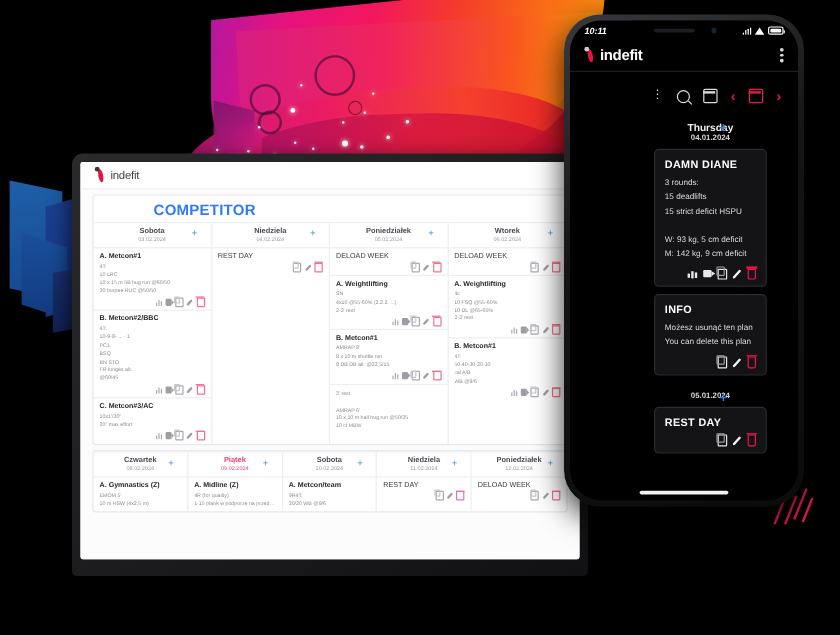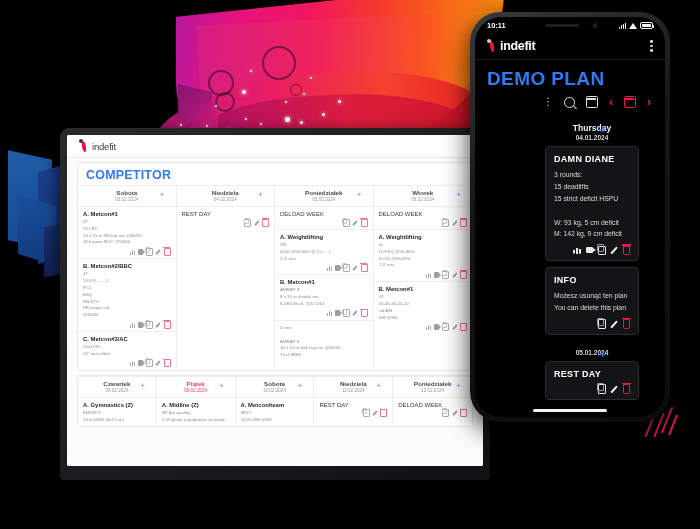--- a/index.html
+++ b/index.html
@@ -51,21 +51,21 @@
   .logo{display:flex;align-items:center;gap:2px;}
   .logo-mark{width:11px;height:14px;position:relative;}
   .logo-mark:before{content:"";position:absolute;left:3px;top:2px;width:4px;height:11px;
     background:#e8123c;border-radius:40% 60% 45% 55%;transform:rotate(-8deg);}
   .logo-mark:after{content:"";position:absolute;left:0px;top:0px;width:4px;height:4px;
     background:#3a3a3a;border-radius:50%;}
   .logo-txt{font-size:9.5px;color:#3c3c3c;letter-spacing:-.2px;}
 
   .app-body{background:#fcfcfd;height:calc(100% - 22px);overflow:hidden;}
   .section{margin:4px 10px 0 10px;background:#fff;border:1px solid #e7e8ec;border-radius:3px;}
-  .sec-title{font-size:12.5px;font-weight:bold;color:#2f7bf5;padding:5px 8px 3px 8px;letter-spacing:.2px;}
+  .sec-title{font-size:12.5px;font-weight:bold;color:#2f7bf5;padding:5px 8px 3px 8px;letter-spacing:.2px;margin-left:42px;}
   .grid{display:grid;grid-template-columns:repeat(4,1fr);border-top:1px solid #eceef1;}
   .grid5{grid-template-columns:repeat(5,1fr);}
   .col{border-right:1px solid #eceef1;min-width:0;}
   .col:last-child{border-right:none;}
   .day-hd{text-align:center;padding:3px 2px 4px 2px;position:relative;}
   .day-name{font-size:6.2px;color:#4a4a52;font-weight:bold;}
   .day-name.hl{color:#f0426b;}
   .day-date{font-size:4.6px;color:#9a9aa4;margin-top:1px;}
   .day-date.hl{color:#f0426b;}
   .day-plus{position:absolute;right:11px;top:5px;color:#4a90f0;font-size:8px;line-height:1;}
@@ -89,21 +89,21 @@
   .ic.trash:before{content:"";position:absolute;left:-1.2px;top:-1.6px;width:7px;height:.9px;background:#f0426b;}
 
   
   .phone{position:absolute;left:470px;top:12px;width:200px;height:410px;}
   .ph-body{position:absolute;inset:0;background:linear-gradient(150deg,#3a3a3e,#151517 40%,#0b0b0d);
     border-radius:30px;padding:5px;box-sizing:border-box;box-shadow:0 8px 26px rgba(0,0,0,.8);}
   .ph-screen{width:100%;height:100%;background:#000;border-radius:26px;overflow:hidden;position:relative;}
   .notch{position:absolute;left:50%;transform:translateX(-50%);top:0;width:86px;height:17px;background:#000;border-radius:0 0 12px 12px;z-index:5;}
   .notch .spk{position:absolute;left:18px;top:7px;width:34px;height:3px;background:#1e1e22;border-radius:2px;}
   .notch .cam{position:absolute;right:16px;top:6px;width:4.5px;height:4.5px;background:#10243d;border-radius:50%;}
-  .statusbar{height:17px;display:flex;align-items:center;justify-content:space-between;padding:0 12px;color:#fff;font-size:7.5px;font-weight:bold;}
+  .statusbar{height:17px;display:flex;align-items:center;justify-content:space-between;padding:0 12px;color:#fff;font-size:7.5px;font-weight:bold;font-style:italic;}
   .sb-right{display:flex;align-items:center;gap:3px;}
   .sig{display:inline-flex;align-items:flex-end;gap:.7px;height:6px;}
   .sig i{width:1.3px;background:#fff;border-radius:.4px;}
   .wifi{width:8px;height:6px;position:relative;}
   .wifi:before{content:"";position:absolute;left:0;bottom:0;width:0;height:0;
     border-left:4px solid transparent;border-right:4px solid transparent;border-bottom:6px solid #fff;}
   .batt{width:13px;height:6.5px;border:.9px solid #fff;border-radius:2px;position:relative;padding:.8px;box-sizing:border-box;}
   .batt i{display:block;height:100%;background:#fff;border-radius:1px;}
   .batt:after{content:"";position:absolute;right:-2.2px;top:1.8px;width:1.2px;height:2.6px;background:#fff;border-radius:0 1px 1px 0;}
 
@@ -480,21 +480,20 @@
             <span class="ph-logo-txt">indefit</span>
           </span>
           <span class="kebab">
               <i></i>
               <i></i>
               <i></i>
             </span>
         </div>
 
         <div class="ph-plan">
-          <div class="plan-title">DEMO PLAN</div>
           <div class="plan-tools">
             <span class="t-ic">⋮</span>
             <span class="srch"></span>
             <span class="cal-ic"></span>
             <span class="t-ic pink">‹</span>
             <span class="cal-ic pink"></span>
             <span class="t-ic pink">›</span>
           </div>
         </div>
 

